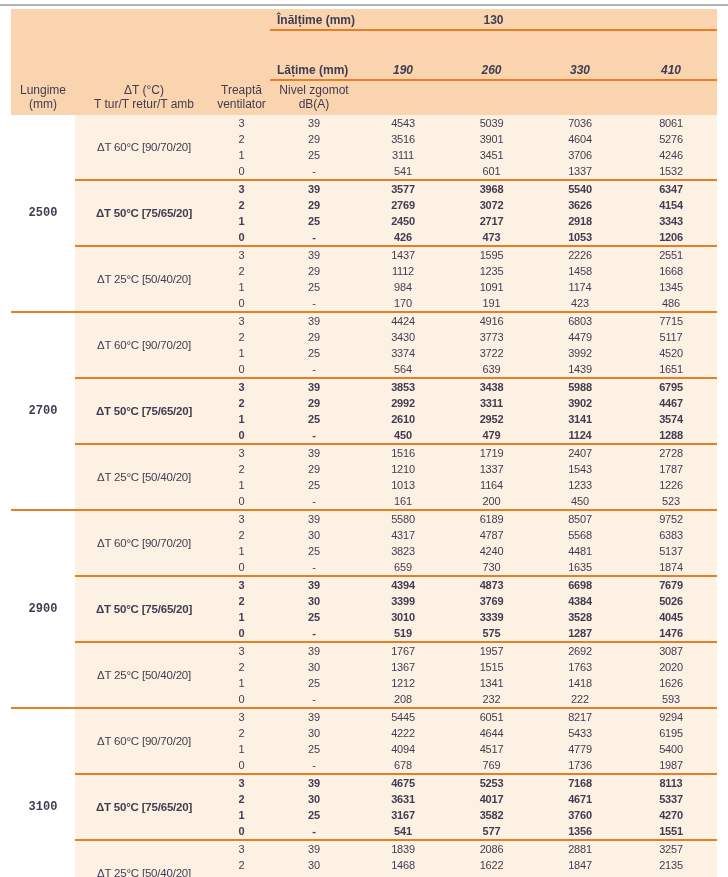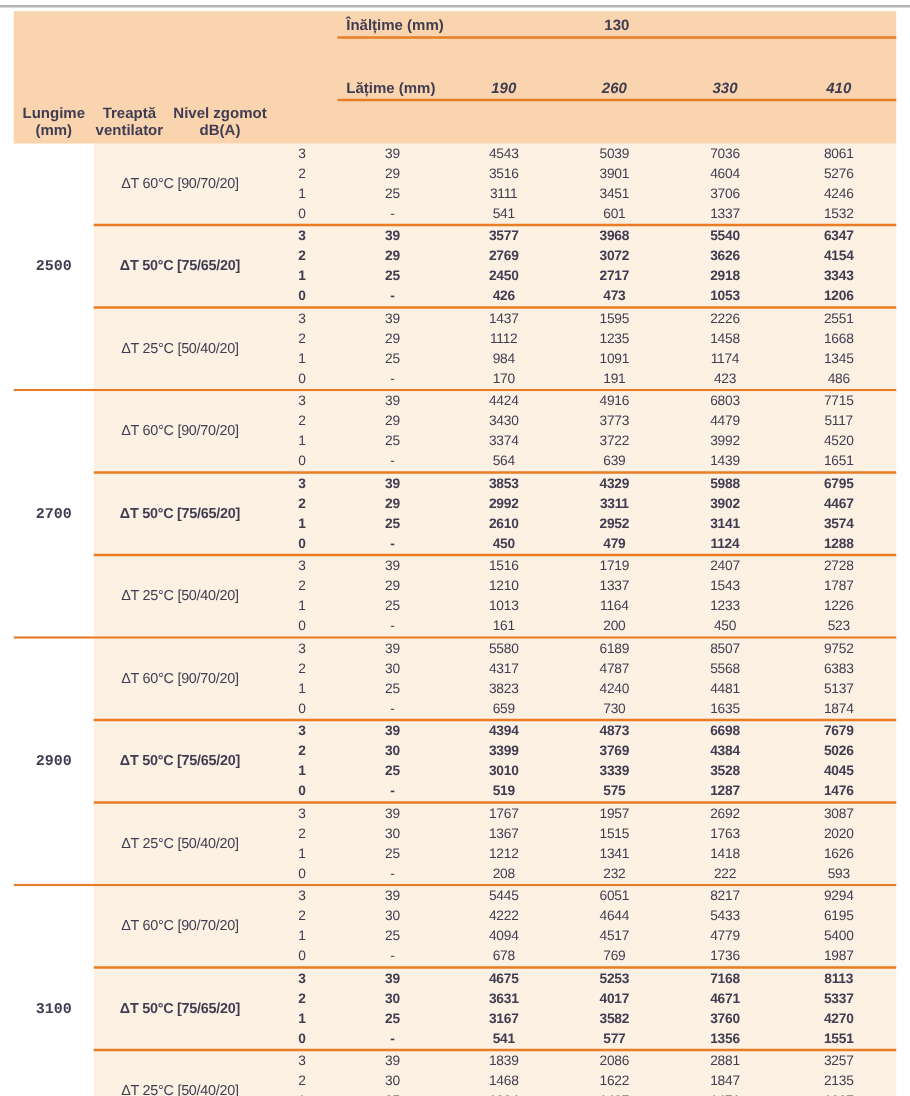--- a/index.html
+++ b/index.html
@@ -24,21 +24,21 @@
     font-weight:700;font-size:12px;line-height:16px;text-align:center;}
   .hrowA-label{position:absolute;left:7px;top:0;white-space:nowrap;}
   .hrowB{height:18px;margin-top:32px;}
   .hrowB-inner{flex:1;display:flex;border-bottom:2px solid var(--orange);
     font-weight:700;font-size:12px;line-height:15px;}
   .latime-label{width:88px;flex:none;padding-left:7px;white-space:nowrap;}
   .wc{flex:none;text-align:center;font-style:italic;}
   .w5{width:90px}.w6{width:87px}.w7{width:90px}.w8{width:92px}
   .hrowC{padding:2px 0 4px;}
   .hc{display:flex;flex-direction:column;justify-content:center;text-align:center;
-    font-weight:700;font-size:12px;line-height:14px;flex:none;}
+    font-weight:400;font-size:12px;line-height:14px;flex:none;}
   .hc1{width:64px}.hc2{width:138px}.hc3{width:57px}.hc4{width:88px}
   
   .group{display:flex;}
   .group + .group{border-top:2px solid var(--orange);}
   .lungime-cell{width:64px;flex:none;background:#fff;display:flex;align-items:center;
     justify-content:center;font-weight:700;font-size:12px;font-family:Liberation Mono, monospace;}
   .group-body{flex:1;background:var(--cream);}
   .section{display:flex;}
   .section.sep{border-top:2px solid var(--orange);}
   .dt-cell{width:138px;flex:none;display:flex;align-items:center;justify-content:center;
@@ -76,20 +76,24 @@
           <span class="wc w7">330</span>
           <span class="wc w8">410</span>
         </div>
       </div>
 
       <div class="hrow hrowC">
         <div class="hc hc1">
           <span>Lungime</span>
           <span>(mm)</span>
         </div>
+        <div class="hc hc2">
+          <span>ΔT (°C)</span>
+          <span>T tur/T retur/T amb</span>
+        </div>
         <div class="hc hc3">
           <span>Treaptă</span>
           <span>ventilator</span>
         </div>
         <div class="hc hc4">
           <span>Nivel zgomot</span>
           <span>dB(A)</span>
         </div>
       </div>
     </div>
@@ -251,21 +255,21 @@
                 </div>
               </div>
             </div>
             <div class="section bold sep">
               <div class="dt-cell">ΔT 50°C [75/65/20]</div>
               <div class="rows">
                 <div class="row">
                   <div class="cell c3">3</div>
                   <div class="cell c4">39</div>
                   <div class="cell c5">3853</div>
-                  <div class="cell c6">4329</div>
+                  <div class="cell c6">3438</div>
                   <div class="cell c7">5988</div>
                   <div class="cell c8">6795</div>
                 </div>
                 <div class="row">
                   <div class="cell c3">2</div>
                   <div class="cell c4">29</div>
                   <div class="cell c5">2992</div>
                   <div class="cell c6">3311</div>
                   <div class="cell c7">3902</div>
                   <div class="cell c8">4467</div>

